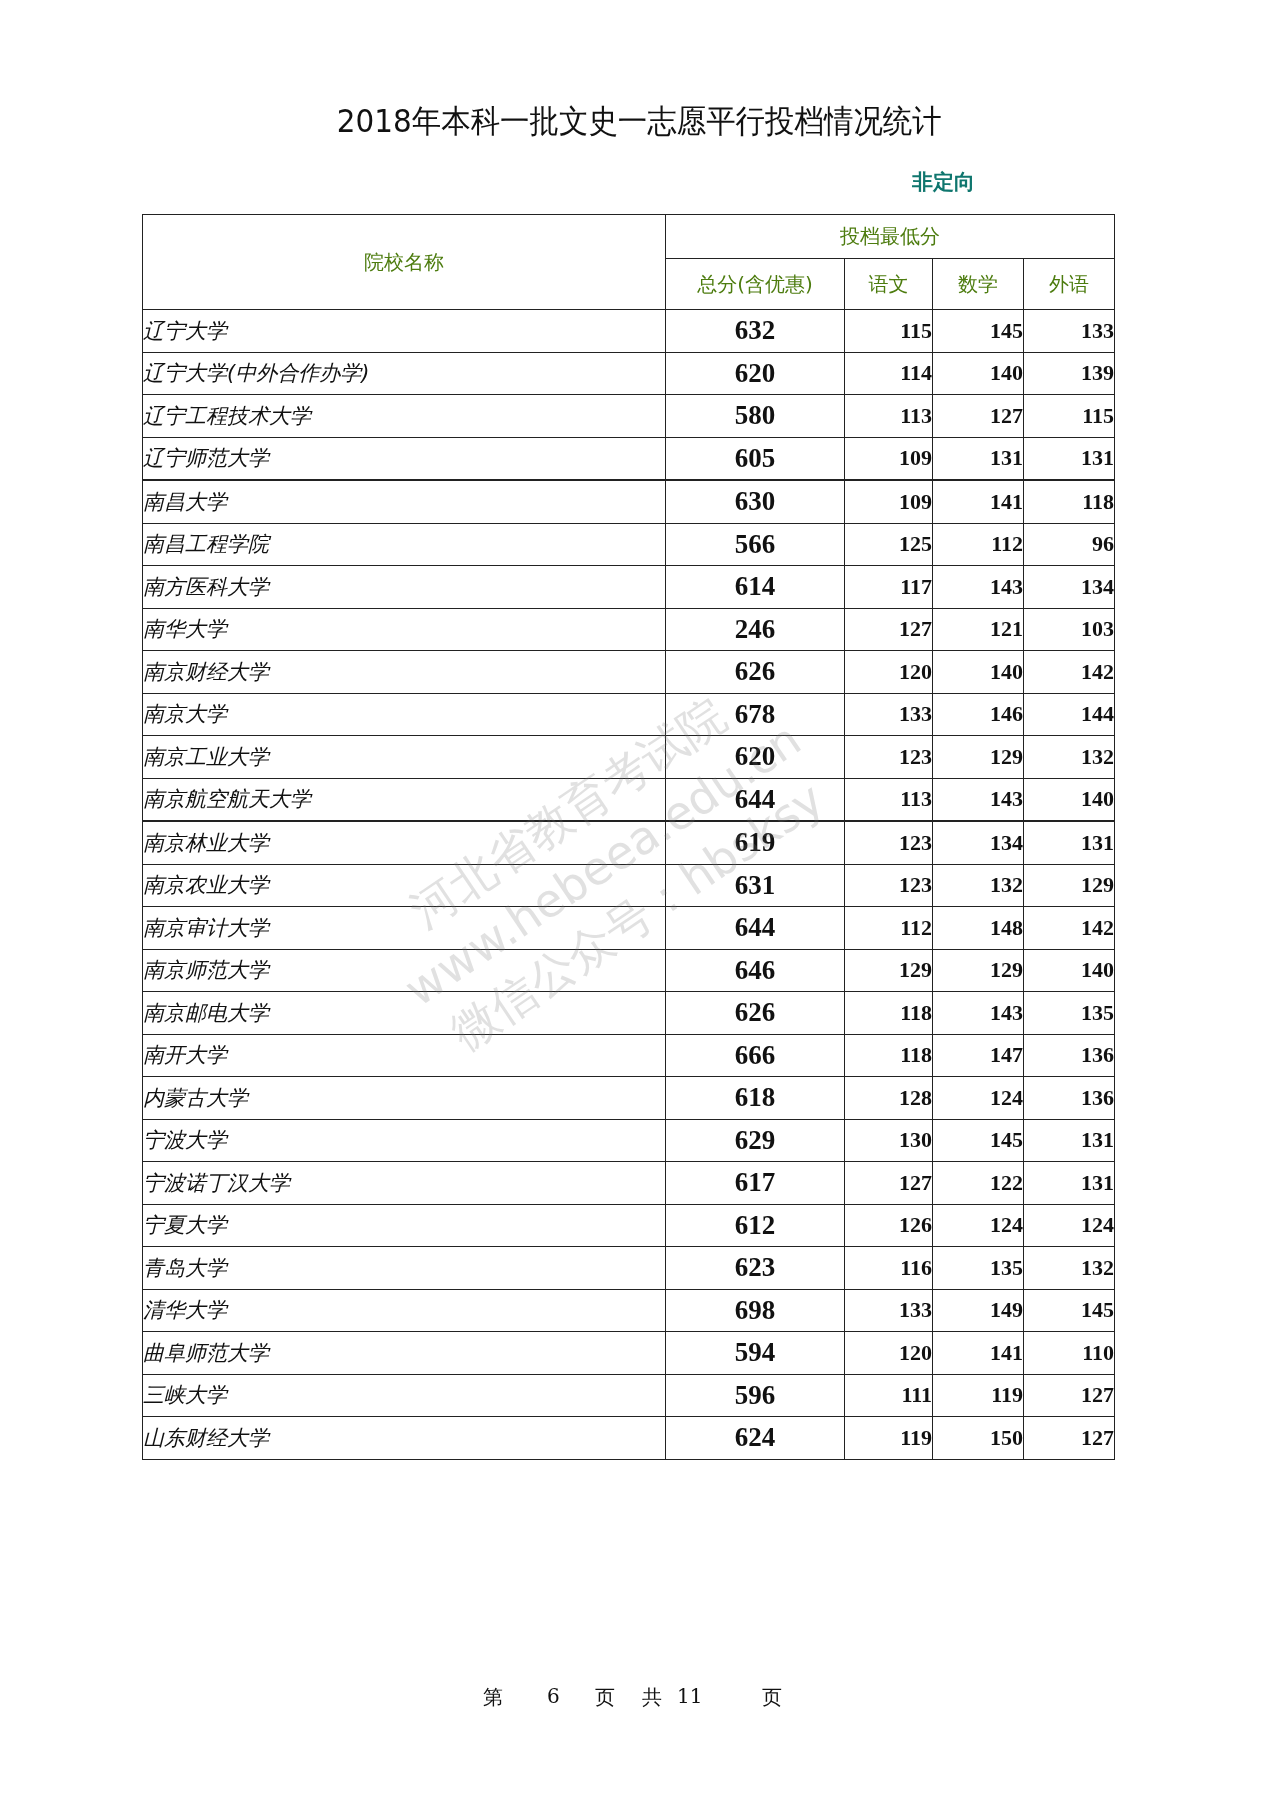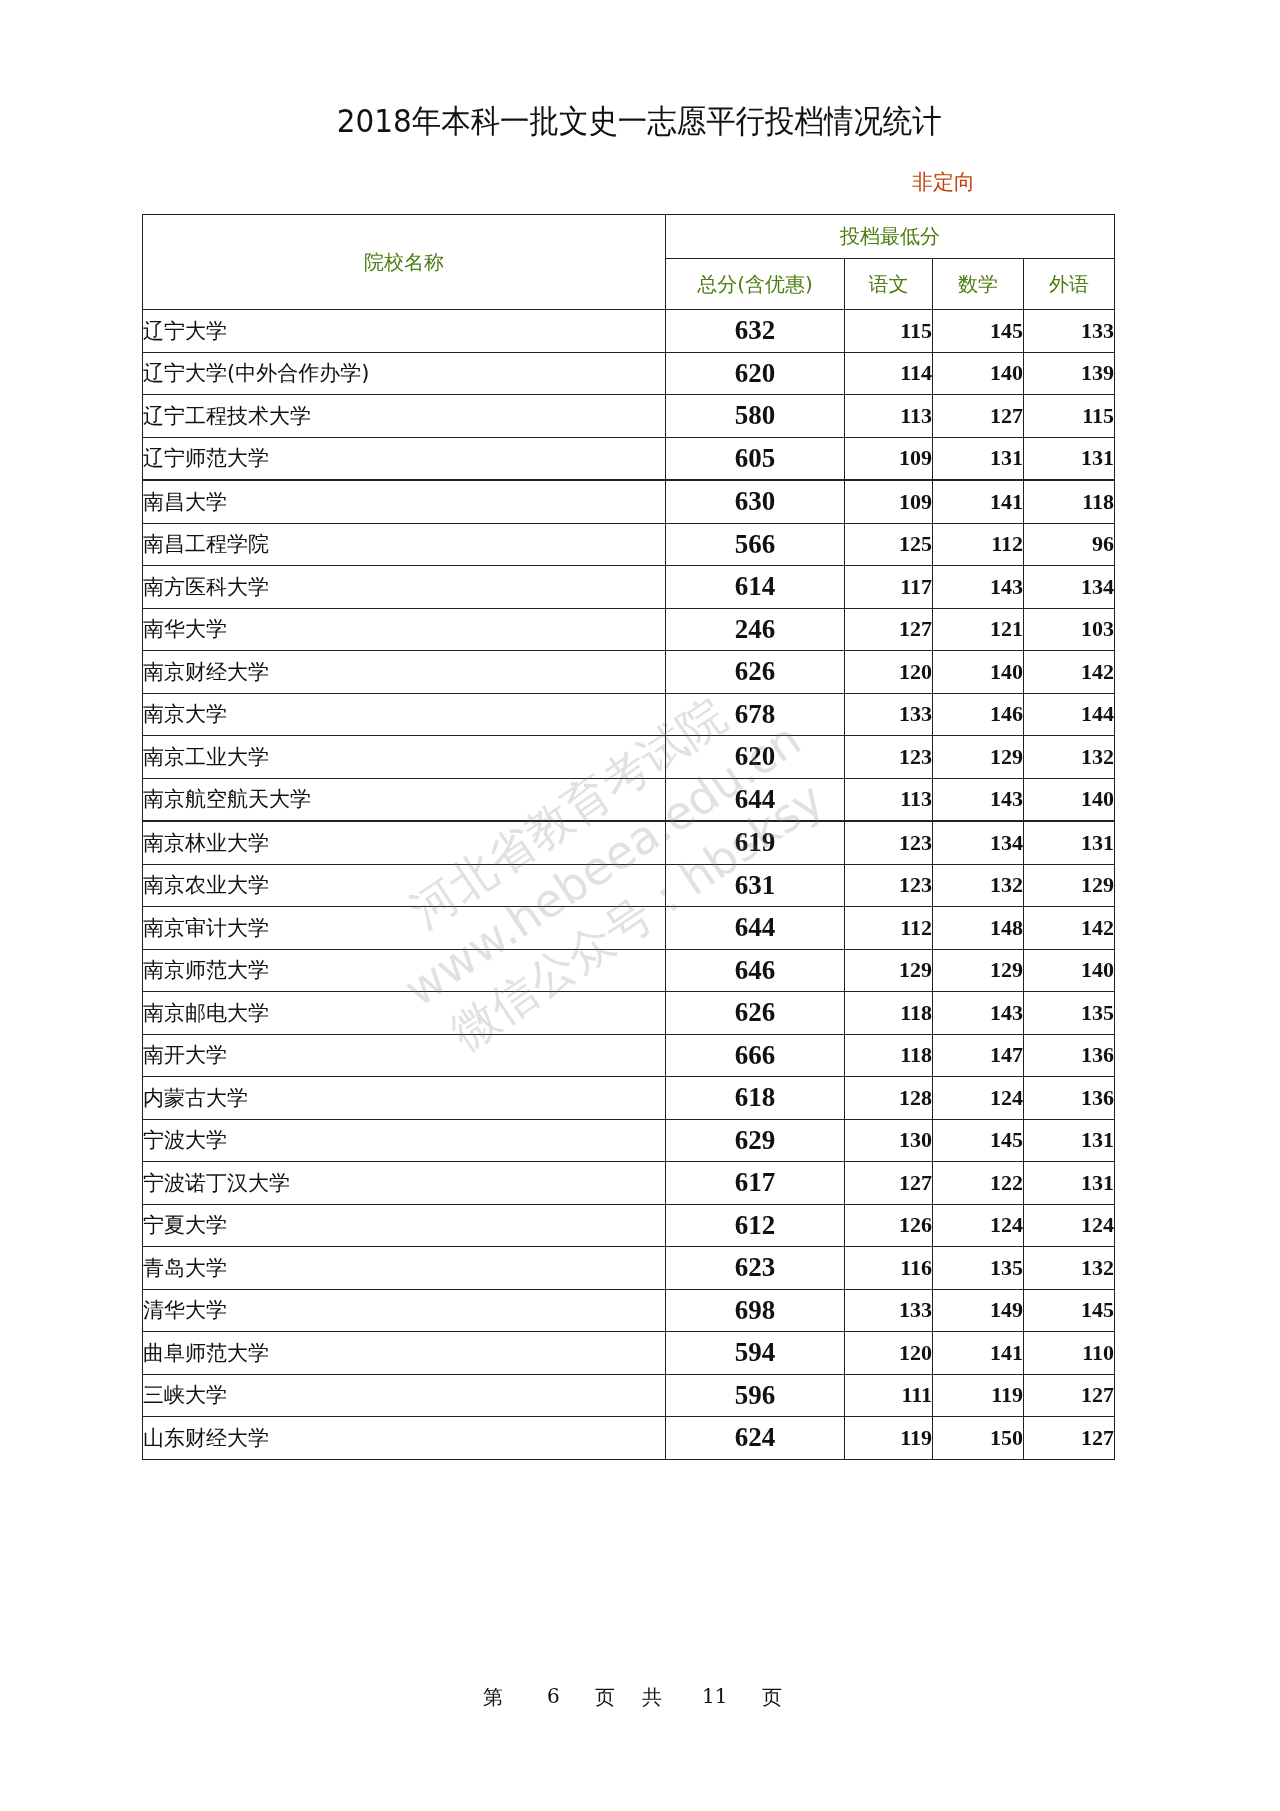--- a/index.html
+++ b/index.html
@@ -1,31 +1,31 @@
 <!DOCTYPE html>
 <html><head>
 <meta charset="utf-8">
 <style>
   html, body { margin: 0; padding: 0; background: #ffffff; }
   body { width: 1280px; height: 1811px; position: relative; overflow: hidden;
          font-family: "DejaVu Serif", "Liberation Serif", serif; color: #111; }
   .title { position: absolute; left: 0; width: 1280px; top: 100px; text-align: center;
            font-size: 32px; letter-spacing: 0px; transform: scaleX(0.92); transform-origin: 631px 0;
            font-family: "DejaVu Sans", sans-serif; font-weight: normal; color: #111; }
-  .subtitle { position: absolute; left: 912px; top: 168px; font-size: 21px; font-weight: normal;
-              font-family: "DejaVu Sans", sans-serif; color: #c2410c; }
+  .subtitle { position: absolute; left: 912px; top: 168px; font-size: 21px; font-weight: bold;
+              font-family: "DejaVu Sans", sans-serif; color: #0f766e; }
   table.grid { position: absolute; left: 142px; top: 214px; width: 972px;
                border-collapse: collapse; table-layout: fixed; }
   table.grid td, table.grid th { border: 1.6px solid #222; padding: 0; }
   table.grid th { font-weight: normal; font-family: "DejaVu Sans", sans-serif; font-size: 20px; color: #4d7c0f; }
   th.h-name { height: 94px; text-align: center; }
   th.h-group { height: 43px; text-align: center; }
   th.h-sub { height: 49px; text-align: center; }
   td.c-name { height: 41.5px; text-align: left; padding-left: 9px; font-family: "DejaVu Sans", sans-serif;
-              font-size: 21px; white-space: nowrap; overflow: hidden; }
+              font-size: 21px; white-space: nowrap; overflow: hidden; font-style: italic; }
   td.c-total { text-align: center; font-weight: bold; font-size: 27px;
                font-family: "Liberation Serif", serif; }
   td.c-sub { text-align: right; padding-right: 12px; font-weight: bold; font-size: 22px;
              font-family: "Liberation Serif", serif; }
   tr.thick td { border-bottom-width: 2.6px; }
   .watermark { position: absolute; left: 360px; top: 760px; width: 560px; height: 320px;
                transform: rotate(-34deg); transform-origin: center; pointer-events: none;
                color: rgba(120,120,120,0.22); font-family: "DejaVu Sans", sans-serif; }
   .watermark div { font-size: 46px; line-height: 62px; white-space: nowrap; text-align: center; }
   .notes { position: absolute; left: 157px; top: 1498px; width: 960px;
@@ -262,15 +262,15 @@
 </div>
 
 <div class="notes">
 </div>
 
 <div class="footer">
   <span style="left:483px">第</span>
   <span style="left:547px">6</span>
   <span style="left:595px">页</span>
   <span style="left:642px">共</span>
-  <span style="left:702px">11</span>
+  <span style="left:677px">11</span>
   <span style="left:762px">页</span>
 </div>
 
 </body></html>

